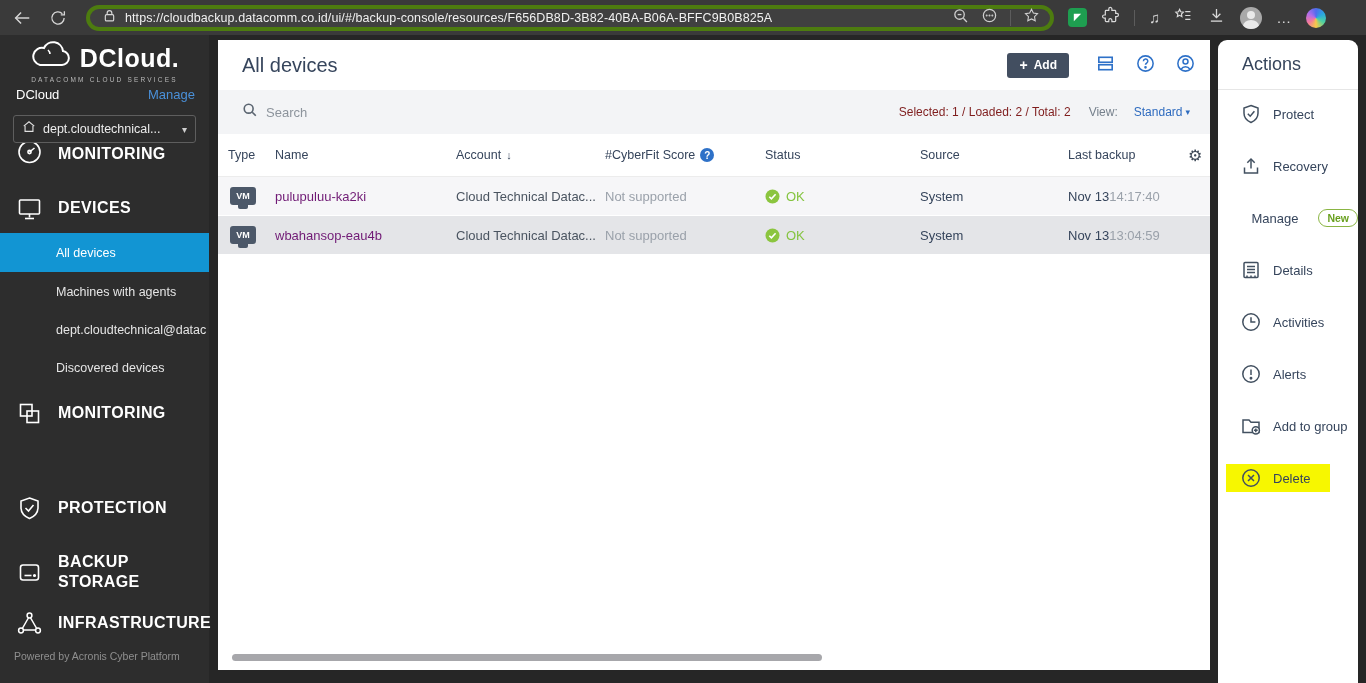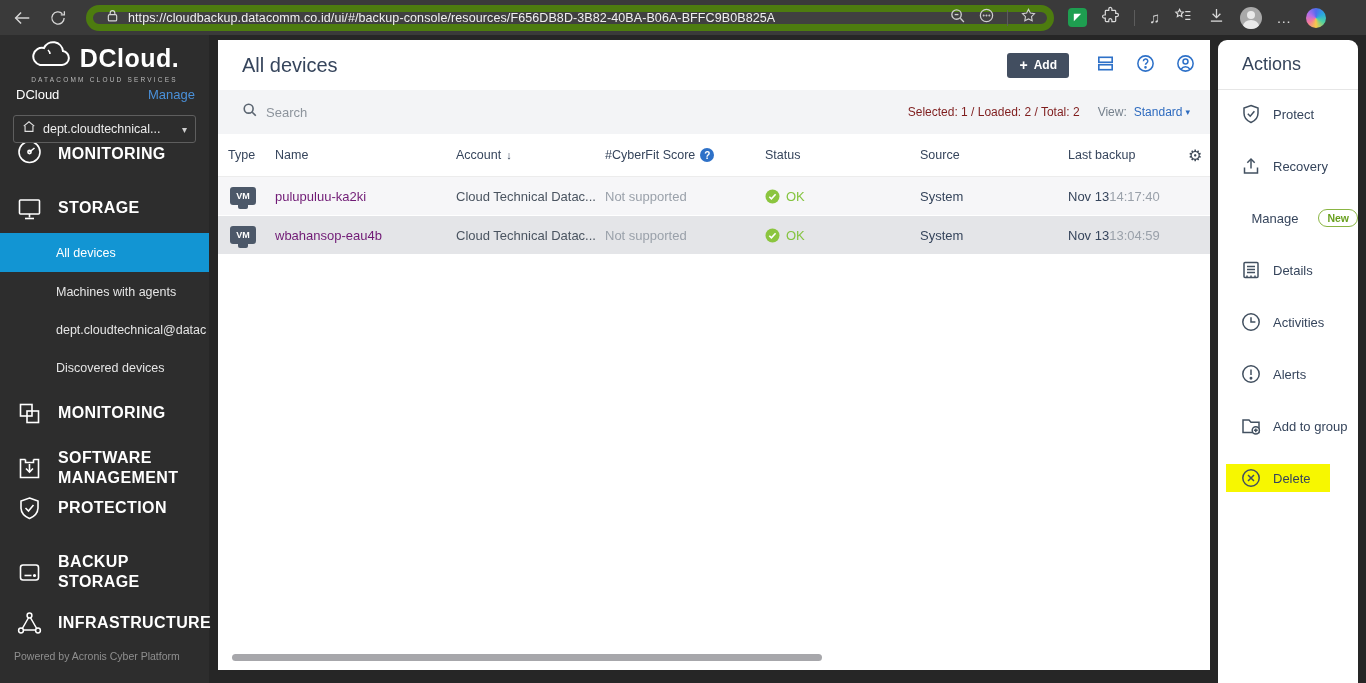--- a/index.html
+++ b/index.html
@@ -6,21 +6,21 @@
   html,body { width:1366px; height:683px; overflow:hidden; background:#262626;
     font-family:"Liberation Sans", sans-serif; }
 
   
   .chrome { position:relative; width:1366px; height:35px; background:#3a3a3a;
     display:flex; align-items:center; }
   .chrome svg { flex:none; }
   .nav-btn { width:28px; height:28px; display:flex; align-items:center; justify-content:center;
     margin-left:8px; color:#d6d6d6; }
   .url-bar { display:flex; align-items:center; height:26px; width:968px; margin-left:14px;
-    background:#404040; border:7px solid #4d7c0f; border-radius:14px; padding:0 10px 0 12px;
+    background:#404040; border:4px solid #4d7c0f; border-radius:14px; padding:0 10px 0 12px;
     color:#e9e9e9; }
   .url-text { font-size:12.5px; color:#f0f0f0; white-space:nowrap; overflow:hidden;
     flex:1; margin-left:8px; letter-spacing:0.1px; }
   .url-icons { display:flex; align-items:center; gap:12px; color:#cfcfcf; }
   .chrome-right { display:flex; align-items:center; gap:14px; margin-left:14px; color:#d9d9d9; }
   .vdiv { width:1px; height:16px; background:#5c5c5c; }
   .ext-green { width:19px; height:19px; background:#1e9e50; border-radius:4px;
     display:flex; align-items:center; justify-content:center; }
   .avatar-btn { width:22px; height:22px; border-radius:50%; background:#a9a9a9; position:relative; overflow:hidden; }
   .avatar-btn::before { content:""; position:absolute; top:4px; left:7px; width:8px; height:8px;
@@ -68,21 +68,21 @@
     display:flex; align-items:center; gap:6px; padding:0 12px; cursor:pointer; margin-right:26px; }
   .add-plus { font-size:14px; font-weight:bold; line-height:1; }
   .add-label { font-size:12px; font-weight:bold; }
   .hdr-icons { display:flex; align-items:center; gap:19px; color:#2e71c8; }
   .toolbar { height:44px; background:#f3f4f6; display:flex; align-items:center; padding:0 20px 0 24px; }
   .search-wrap { display:flex; align-items:center; gap:8px; flex:1; }
   .search-input { border:none; outline:none; background:transparent; font-size:13px; color:#36455c; width:300px;
     font-family:"Liberation Sans", sans-serif; }
   .search-input::placeholder { color:#8d949c; }
   .summary-text { font-size:12px; color:#7f1d1d; margin-right:18px; }
-  .view-label { font-size:12px; color:#75808c; margin-right:7px; }
+  .view-label { font-size:12px; color:#75808c; margin-right:16px; }
   .view-value { font-size:12px; color:#2e6bbf; cursor:pointer; }
   .view-chev { font-size:9px; color:#2e6bbf; margin-left:3px; }
 
   .grid-row { display:grid; grid-template-columns:47px 181px 149px 160px 155px 148px 120px 1fr;
     align-items:center; padding-left:10px; }
   .thead { height:43px; border-bottom:1px solid #ececec; }
   .th { font-size:12.5px; color:#36455c; display:flex; align-items:center; gap:5px; }
   .sort-arrow { font-size:11px; color:#36455c; }
   .qbadge { width:14px; height:14px; border-radius:50%; background:#2e71c8; color:#fff;
     font-size:10px; font-weight:bold; display:flex; align-items:center; justify-content:center; }
@@ -246,21 +246,21 @@
     </div>
 
     <div class="nav-item" style="top:155px; height:36px;">
       <span class="side-icon">
         <svg width="27" height="27" viewBox="0 0 27 27" fill="none" stroke="#ffffff" stroke-width="1.6">
             <rect x="3.5" y="5" width="20" height="14" rx="1"></rect>
             <path d="M13.5 19v3.5"></path>
             <path d="M9 23.5h9"></path>
           </svg>
       </span>
-      <span class="sec-label">STORAGE</span>
+      <span class="sec-label">DEVICES</span>
     </div>
 
     <div class="sub-item selected" style="top:198px; height:39px;">
       <span>All devices</span>
     </div>
     <div class="sub-item" style="top:244px;">
       <span>Machines with agents</span>
     </div>
     <div class="sub-item" style="top:282px;">
       <span>dept.cloudtechnical@datac</span>
@@ -272,31 +272,20 @@
     <div class="nav-item" style="top:360px; height:36px;">
       <span class="side-icon">
         <svg width="27" height="27" viewBox="0 0 27 27" fill="none" stroke="#ffffff" stroke-width="1.6">
             <rect x="4.5" y="4.5" width="11.5" height="11.5"></rect>
             <rect x="11" y="11" width="11.5" height="11.5"></rect>
           </svg>
       </span>
       <span class="sec-label">MONITORING</span>
     </div>
 
-    <div class="nav-item" style="top:410px; height:46px;">
-      <span class="side-icon">
-        <svg width="27" height="27" viewBox="0 0 27 27" fill="none" stroke="#ffffff" stroke-width="1.6">
-            <path d="M9.5 4.5H4.5v18h18v-18h-5"></path>
-            <path d="M9.5 4.5v3h8v-3"></path>
-            <path d="M13.5 9v8"></path>
-            <path d="M10 13.5l3.5 3.5 3.5-3.5"></path>
-          </svg>
-      </span>
-      <span class="sec-label">SOFTWARE MANAGEMENT</span>
-    </div>
 
     <div class="nav-item" style="top:455px; height:36px;">
       <span class="side-icon">
         <svg width="27" height="27" viewBox="0 0 27 27" fill="none" stroke="#ffffff" stroke-width="1.6">
             <path d="M13.5 3l8.5 3v6.5c0 5.5-3.7 9-8.5 11-4.8-2-8.5-5.5-8.5-11V6z"></path>
             <path d="M9.5 13l3 3 5-6"></path>
           </svg>
       </span>
       <span class="sec-label">PROTECTION</span>
     </div>

